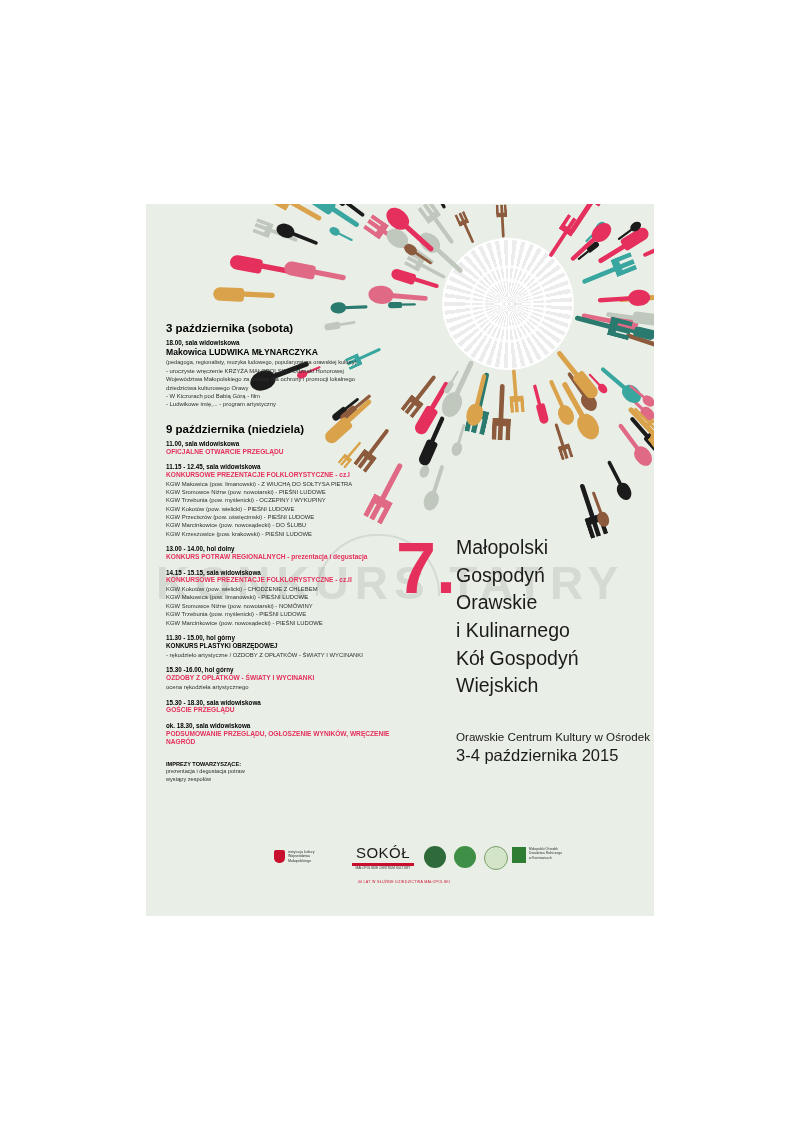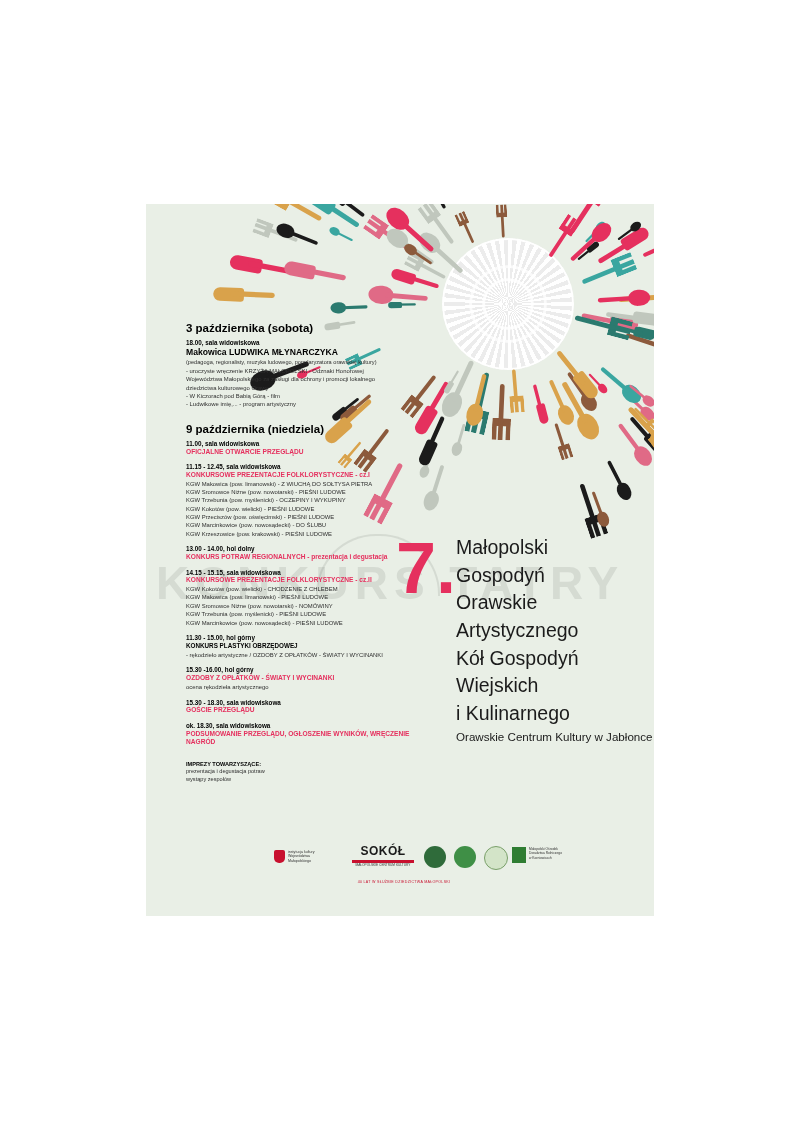--- a/index.html
+++ b/index.html
@@ -40,21 +40,21 @@
   
   .watermark{
     position:absolute;left:10px;top:352px;width:440px;
     font-size:46px;font-weight:bold;letter-spacing:6px;color:rgba(120,130,120,.18);
     font-family:"Liberation Sans", sans-serif;white-space:nowrap;
   }
   .wm-swirl{position:absolute;left:170px;top:330px;width:120px;height:60px;
     border:2px solid rgba(120,130,120,.18);border-radius:60px 60px 0 0;border-bottom:none;}
 
   
-  .program{position:absolute;left:40px;top:118px;width:248px;color:#3b3b3b;}
+  .program{position:absolute;left:20px;top:118px;width:248px;color:#3b3b3b;}
   .day{font-size:11.5px;font-weight:bold;color:#000;margin:0 0 5px 0;}
   .day.second{margin-top:14px;}
   .blk{margin-bottom:7px;}
   .time{font-size:6.3px;font-weight:bold;color:#000;margin:0;line-height:1.25;}
   .ttl{font-size:7.6px;font-weight:bold;color:#e5305e;margin:0;line-height:1.3;}
   .ttl.dark{color:#000;font-size:8.6px;}
   .ttl.small{font-size:6.6px;}
   .lines{margin:0;padding:0;list-style:none;}
   .lines li{font-size:5.9px;line-height:1.42;color:#2f2f2f;}
   .sub{font-size:5.6px;line-height:1.4;color:#2f2f2f;margin:1px 0 0 0;}
@@ -73,21 +73,21 @@
   .venue .v2{font-size:16.5px;color:#1b1b1b;margin-top:3px;}
 
   
   .logos{position:absolute;left:128px;top:640px;width:260px;height:44px;}
   .logo{position:absolute;top:0;}
   .lg-mal{left:0;top:6px;width:72px;}
   .lg-mal .row{display:flex;align-items:center;gap:3px;}
   .lg-mal .shield{width:11px;height:13px;background:#c8102e;border-radius:2px 2px 5px 5px;}
   .lg-mal .txt{font-size:3.6px;line-height:1.25;color:#333;}
   .lg-sokol{left:78px;top:0;width:62px;text-align:center;}
-  .lg-sokol .nm{font-size:12px;font-weight:bold;color:#1b1b1b;letter-spacing:.5px;}
+  .lg-sokol .nm{font-size:15px;font-weight:normal;color:#1b1b1b;letter-spacing:.5px;}
   .lg-sokol .bar{height:3px;background:#c8102e;margin:2px 0 1px;}
   .lg-sokol .sm{font-size:3.2px;color:#333;line-height:1.2;}
   .lg-circ{width:22px;height:22px;border-radius:50%;}
   .lg-c1{left:150px;top:2px;background:#2f6b3a;}
   .lg-c2{left:180px;top:2px;background:#3f8f46;}
   .lg-c3{left:210px;top:2px;background:#d3e4c8;border:1px solid #7aa06a;}
   .lg-modr{left:238px;top:3px;width:62px;}
   .lg-modr .sq{width:14px;height:16px;background:#2f7d32;float:left;margin-right:3px;}
   .lg-modr .t{font-size:3.3px;line-height:1.3;color:#333;}
   .logofoot{position:absolute;left:0;top:36px;width:260px;text-align:center;font-size:3.6px;color:#c8102e;letter-spacing:.3px;}
@@ -504,26 +504,26 @@
       <p class="l">wystąpy zespołów</p>
     </div>
   </div>
 
   <div class="titleblock">
     <div class="bignum">7.</div>
     <div class="tlines">
       <div>Małopolski</div>
       <div>Gospodyń</div>
       <div>Orawskie</div>
-      <div>Artystycznego</div>
+      <div>i Kulinarnego</div>
       <div>Kół Gospodyń Wiejskich</div>
-      <div>i Kulinarnego</div>
     </div>
     <div class="venue">
-      <div class="v1">Orawskie Centrum Kultury w Jabłonce</div>
+      <div class="v1">Orawskie Centrum Kultury w Ośrodek</div>
+      <div class="v2">3-4 października 2015</div>
     </div>
   </div>
 
   <div class="logos">
     <div class="logo lg-mal">
       <div class="row">
         <div class="shield"></div>
         <div class="txt">
           <div>instytucja kultury</div>
           <div>Województwa</div>

